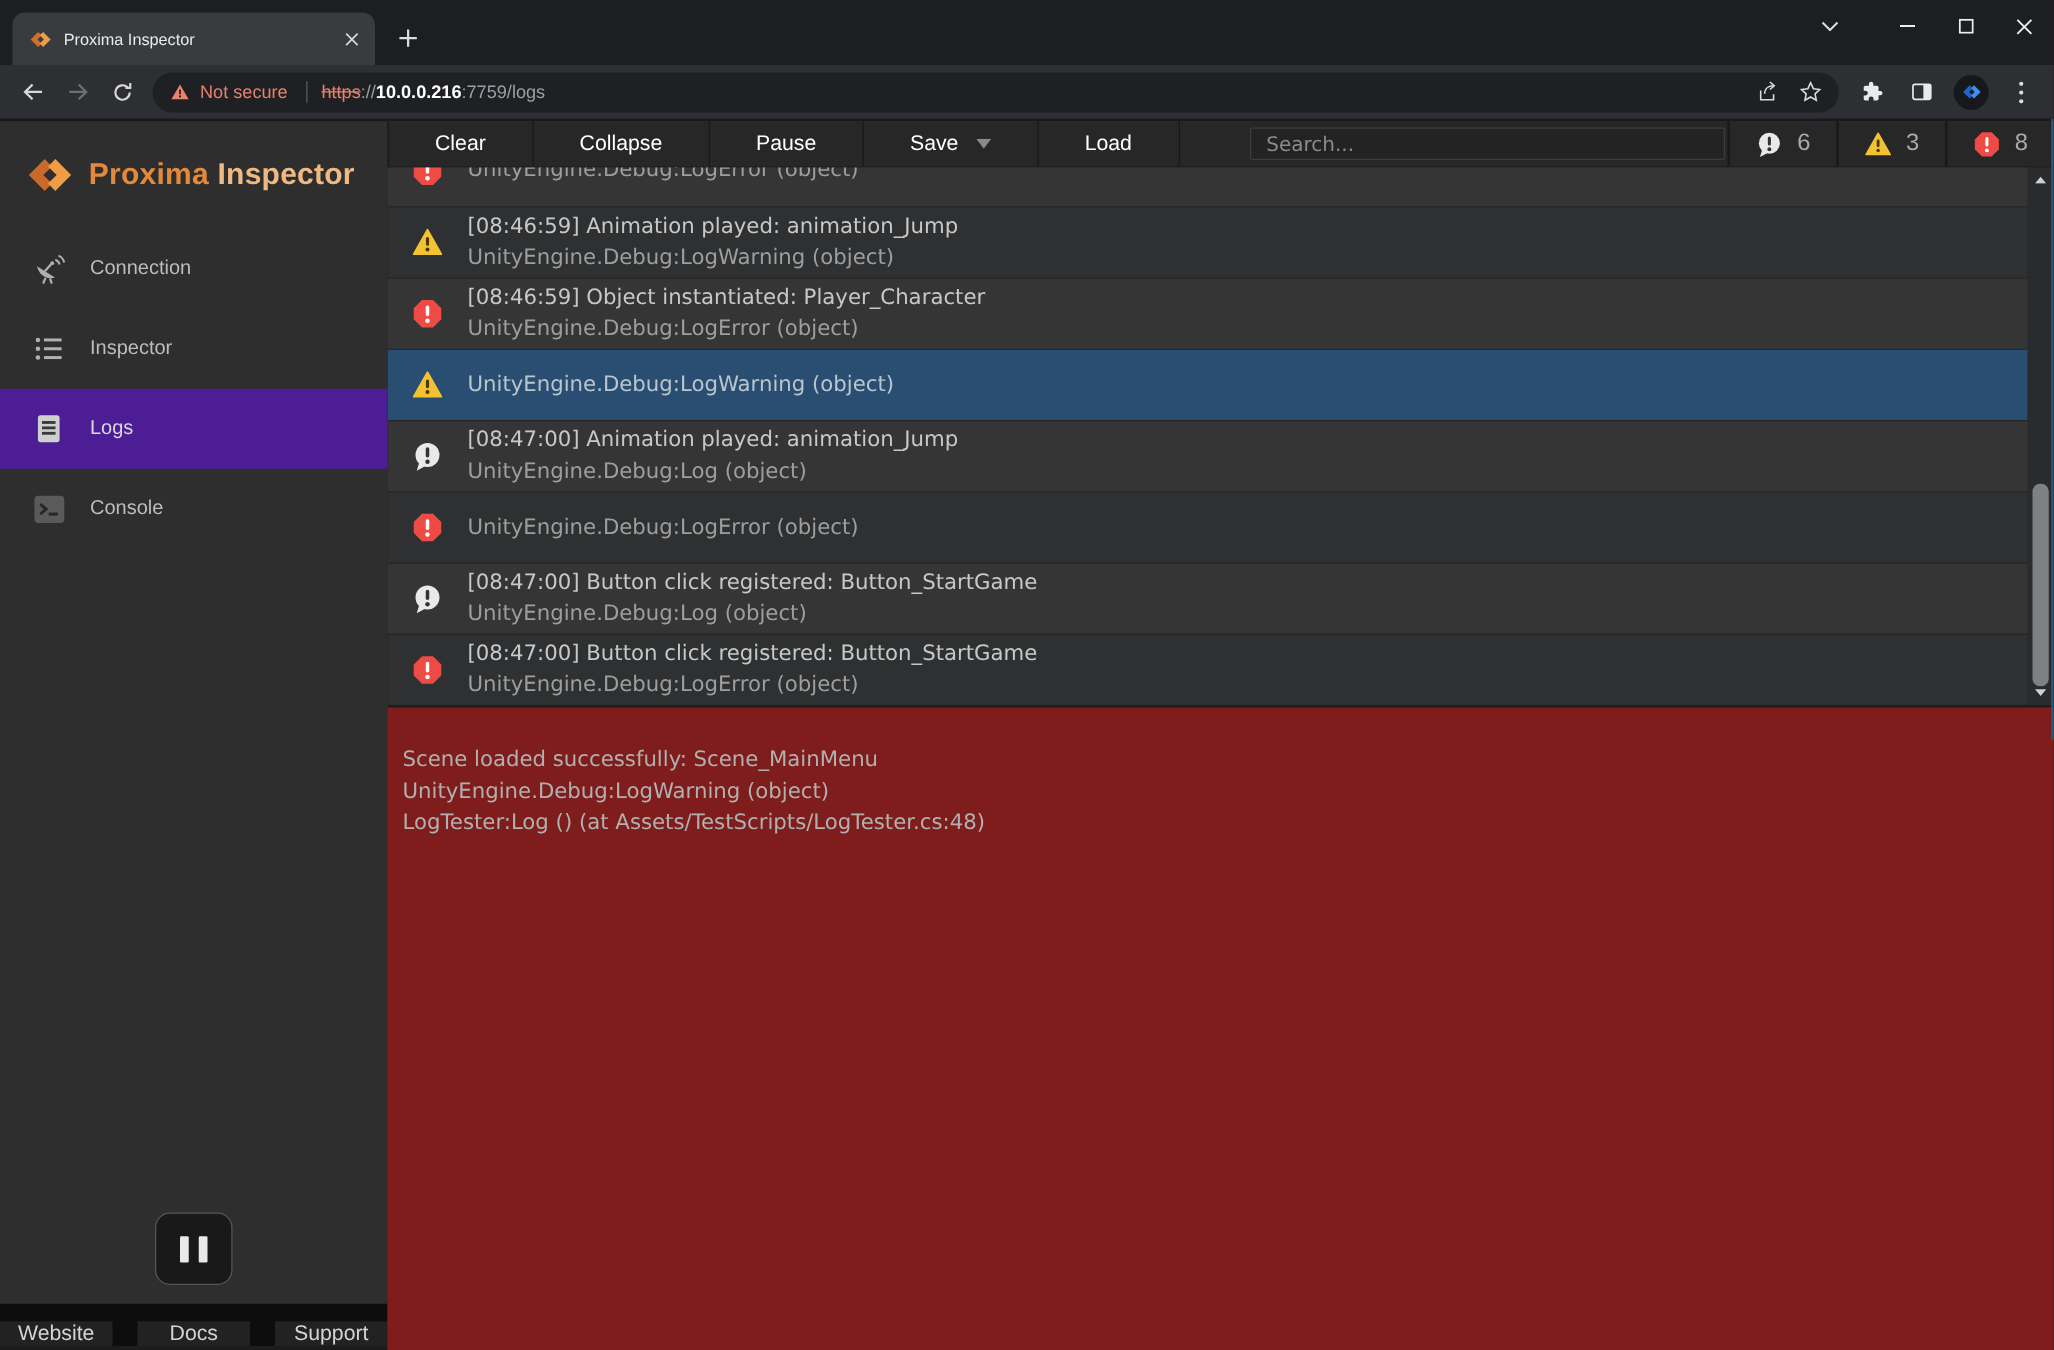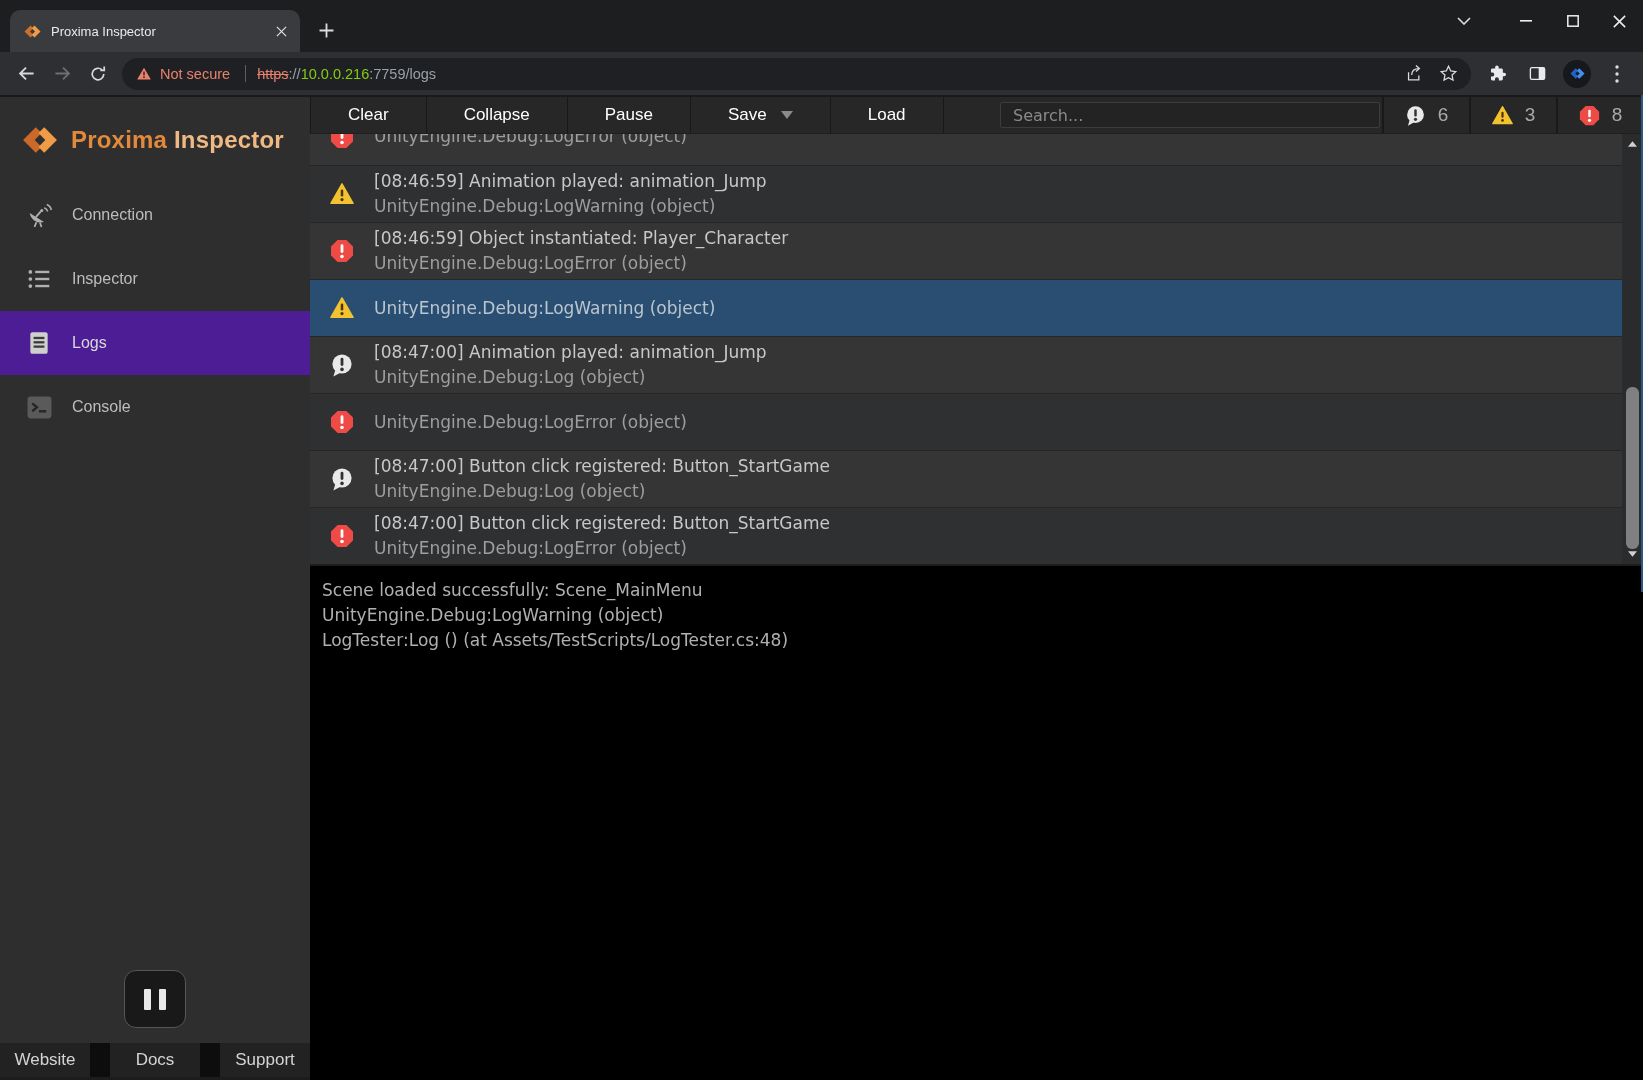--- a/index.html
+++ b/index.html
@@ -21,21 +21,21 @@
 
   .addressbar { height:43px; background:#2e2f32; display:flex; align-items:center; padding:0 8px; }
   .nav-icon { width:36px; height:36px; display:flex; align-items:center; justify-content:center; border-radius:50%; }
   .omnibox { flex:1; height:32px; margin:0 4px 0 6px; background:#1f2023; border-radius:16px;
              display:flex; align-items:center; padding:0 6px 0 14px; }
   .sec-label { color:#e8816e; font-size:14.5px; margin:0 4px 0 8px; }
   .omni-divider { width:1px; height:17px; background:#5b5e63; margin:0 11px; }
   .url { font-size:14.5px; white-space:nowrap; }
   .url .scheme { color:#e8816e; text-decoration:line-through; }
   .url .sep, .url .rest { color:#9aa0a6; }
-  .url .host { color:#84cc16; }
+  .url .host { color:#ffffff;font-weight:bold; }
   .omni-spacer { flex:1; }
   .omni-act { width:34px; height:30px; display:flex; align-items:center; justify-content:center; }
   .bar-act { width:36px; height:36px; display:flex; align-items:center; justify-content:center; margin-left:4px; }
   .avatar { width:28px; height:28px; border-radius:50%; background:#16181b; display:flex; align-items:center; justify-content:center; }
 
   
   .app { height:985px; display:flex; border-top:2px solid #191919; }
 
   
   .sidebar { width:310px; background:#2e2e2e; display:flex; flex-direction:column; }
@@ -50,21 +50,21 @@
   .nav-ico { width:30px; display:flex; justify-content:center; }
   .side-spacer { flex:1; }
   .pause-wrap { display:flex; justify-content:center; margin-bottom:15px; }
   .pause-btn { width:62px; height:58px; background:#191919; border:1px solid #565656; border-radius:12px;
                display:flex; align-items:center; justify-content:center; gap:8px; cursor:pointer; }
   .pause-btn .bar { width:7px; height:21px; background:#e9e9e9; border-radius:1px; }
   .status-bar { height:60px; background:#1e6b3c; color:#dcEAe2; color:#dceae2; font-size:20px;
                 display:flex; align-items:center; justify-content:center; }
   .appinfo-bar { height:51px; background:#1c2a3d; color:#c9d3de; font-size:16px;
                  display:flex; align-items:center; justify-content:center; }
-  .footer-links { height:34px; background:#0d0d0d; display:flex; gap:20px; }
+  .footer-links { height:34px; background:#0d0d0d; display:flex; gap:20px;align-items:flex-end; }
   .footer-link { flex:1; background:#222222; color:#d4d4d4; font-size:17px;
                  display:flex; align-items:center; justify-content:center; cursor:pointer; }
   .side-bottom-strip { height:3px; background:#1c1c1c; }
 
   
   .main { flex:1; display:flex; flex-direction:column; background:#2d2e2e; position:relative; }
   .toolbar { height:37px; background:#272727; display:flex; align-items:stretch; border-bottom:1px solid #1f1f1f; }
   .tb-btn { display:flex; align-items:center; justify-content:center; padding:0 37px; color:#ffffff;
             font-size:17px; border-right:1px solid #181818; cursor:pointer; }
   .tb-btn:first-child { border-left:1px solid #181818; }
@@ -90,21 +90,21 @@
   .l2 { color:#9e9e9e; font-size:17px; line-height:25px; white-space:nowrap; }
   .log-row.selected .l1 { color:#dfe7ee; }
   .log-row.selected .l2 { color:#b9c5cf; }
 
   
   .vscroll { position:absolute; top:0; right:0; width:21px; height:430px; background:#2a2b2c; }
   .vs-arrow { position:absolute; left:0; width:21px; height:16px; display:flex; align-items:center; justify-content:center; }
   .vs-arrow.up { top:2px; } .vs-arrow.down { bottom:2px; }
   .vs-thumb { position:absolute; left:4px; top:253px; width:13px; height:162px; background:#7f8082; border-radius:6px; }
 
-  .detail-panel { flex:1; background:#000000; border-top:2px solid #1d1d1d; padding:12px 0 0 12px;
+  .detail-panel { flex:1; background:#7f1d1d; border-top:2px solid #1d1d1d; padding:30px 0 0 12px;
                   font-family:"DejaVu Sans",sans-serif; }
   .detail-line { color:#b0b0b0; font-size:17px; line-height:25px; white-space:nowrap; }
 
   .edge-blue { position:absolute; top:95px; right:0; width:2px; height:497px; background:#2a5880; z-index:60; }
 </style>
 </head>
 <body>
 
 <div class="titlebar">
   <div class="tab">

